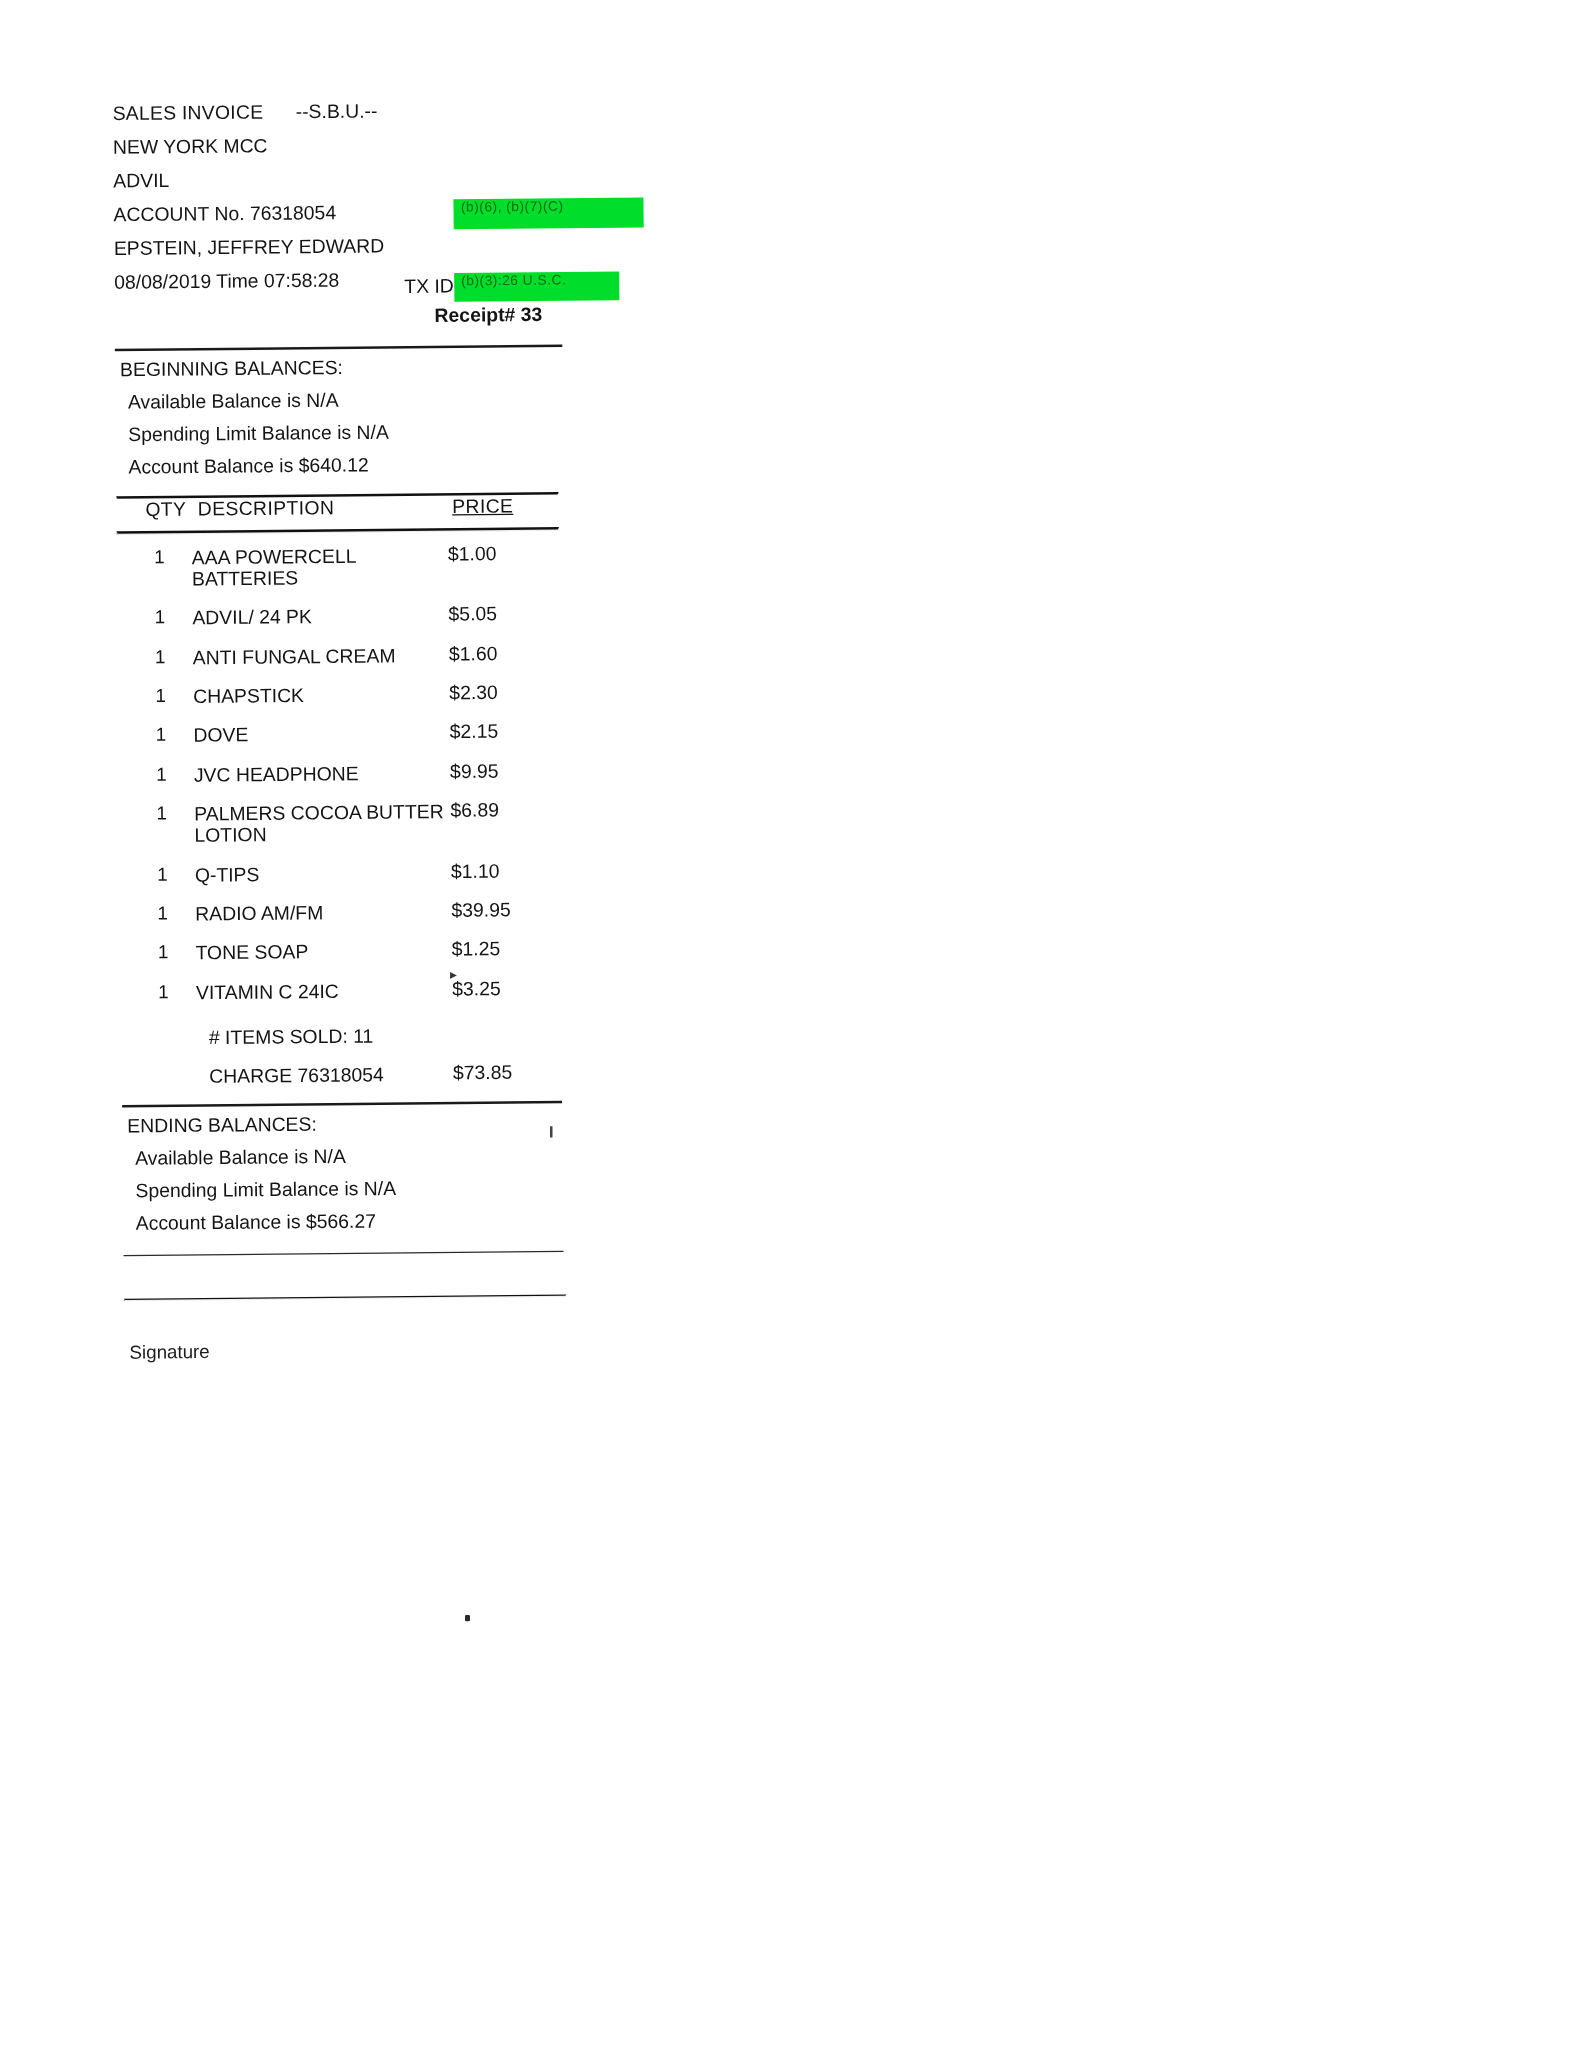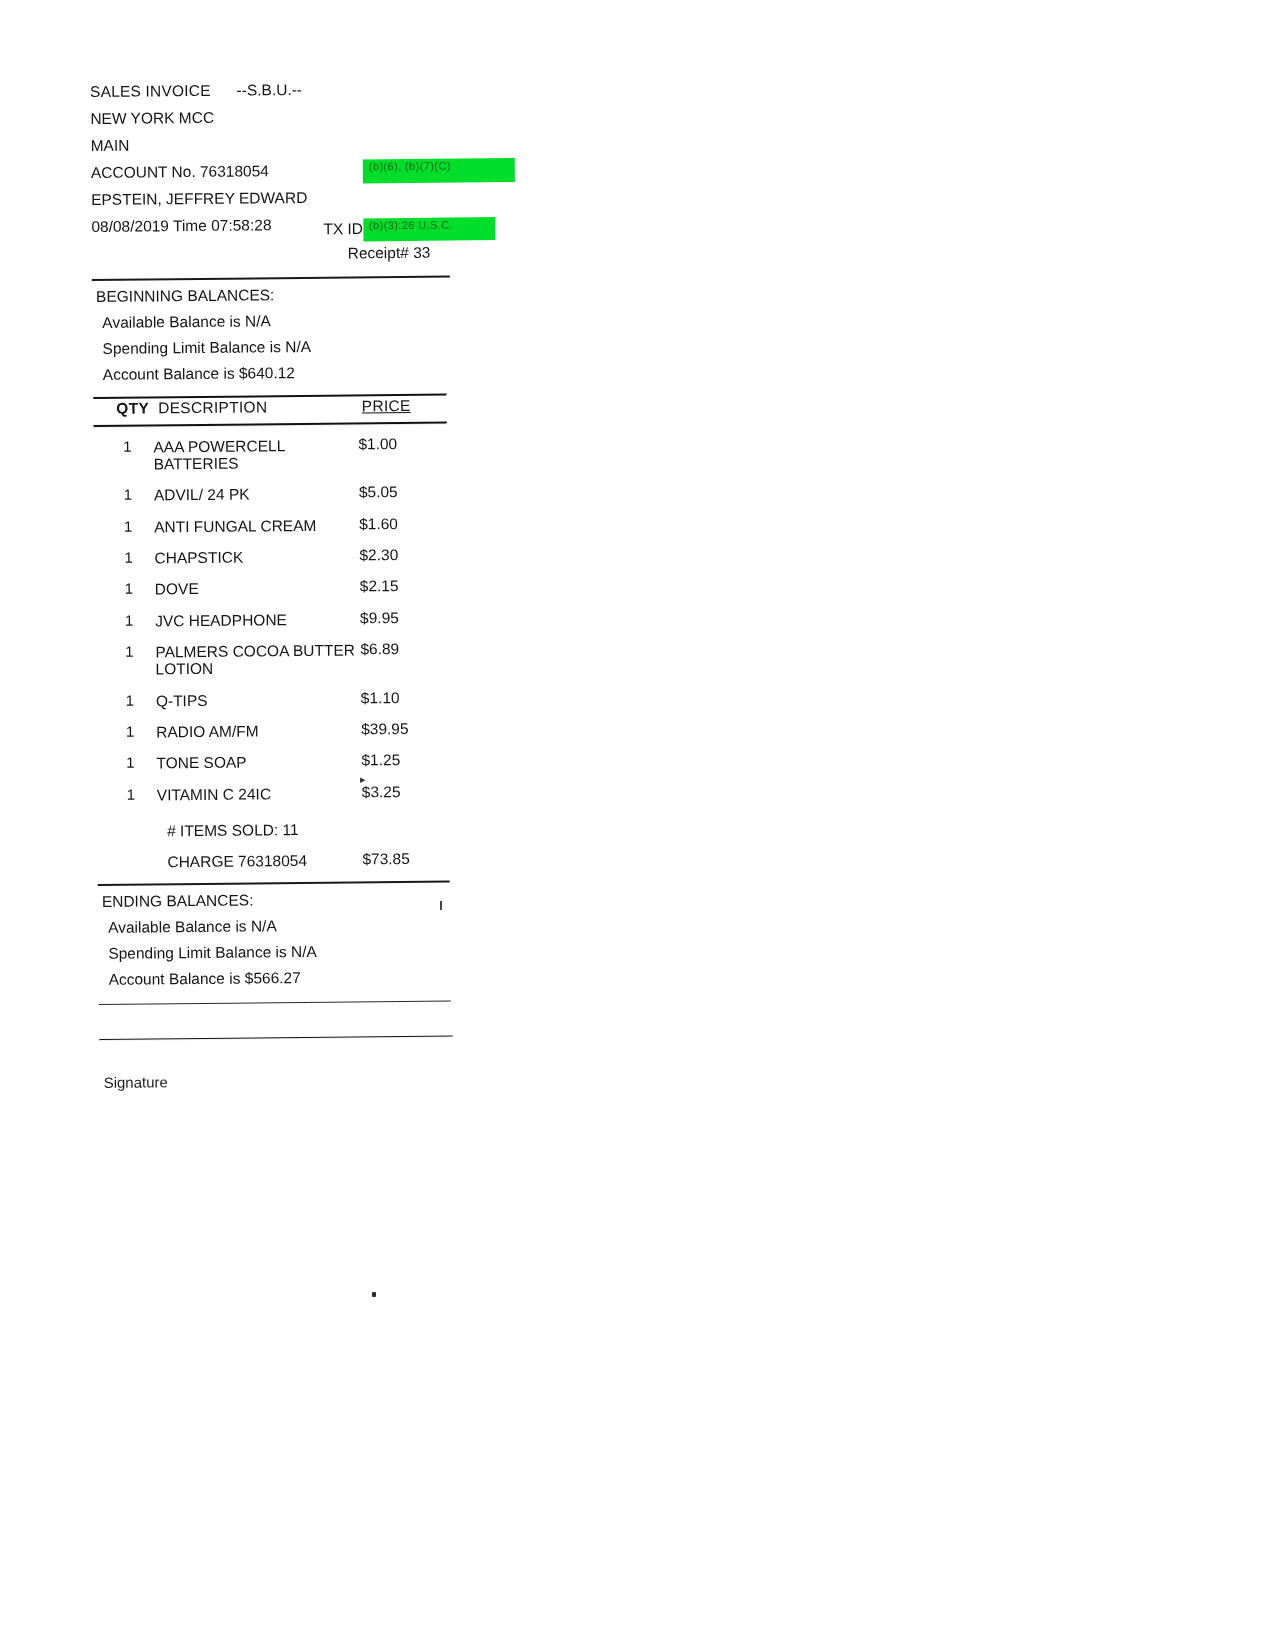--- a/index.html
+++ b/index.html
@@ -73,20 +73,21 @@
     top: 2px;
     white-space: nowrap;
   }
 
   .receipt {
     position: relative;
     left: 256px;
     top: 2px;
     white-space: nowrap;
     font-size: 15.5px;
+    font-weight: bold;
   }
 
   .rule {
     border: none;
     border-top: 2px solid #1a1a1a;
     margin: 6px 0 8px 0;
   }
   .rule.thin { border-top: 1.2px solid #2a2a2a; }
   .rule.long { width: 358px; }
   .rule.full { width: 352px; }
@@ -104,21 +105,21 @@
     border-collapse: collapse;
     margin-left: 8px;
     font-size: 15.5px;
   }
   table.items th {
     font-weight: normal;
     text-align: left;
     padding: 2px 0 8px 0;
     letter-spacing: 0.3px;
   }
-  table.items th.qty { width: 54px; text-align: center; padding-left: 6px; font-weight: bold;}
+  table.items th.qty { width: 54px; text-align: center; padding-left: 6px;}
   table.items th.desc { width: 200px; }
   table.items th.price { width: 90px; text-align: left; padding-left: 16px; text-decoration: underline;}
 
   table.items td {
     vertical-align: top;
     padding: 7px 0 7px 0;
   }
   td.qty {
     width: 54px;
     text-align: center;
@@ -196,21 +197,21 @@
       <span class="lbl">SALES INVOICE</span>
       &nbsp;&nbsp;&nbsp;&nbsp;
       <span>--S.B.U.--</span>
     </div>
 
     <div class="hdr-line">
       <span>NEW YORK MCC</span>
     </div>
 
     <div class="hdr-line">
-      <span>MAIN</span>
+      <span>ADVIL</span>
     </div>
 
     <div class="hdr-line">
       <span>ACCOUNT No. 76318054</span>
       <span class="redact r1">(b)(6), (b)(7)(C)</span>
     </div>
 
     <div class="hdr-line">
       <span>EPSTEIN, JEFFREY EDWARD</span>
     </div>

